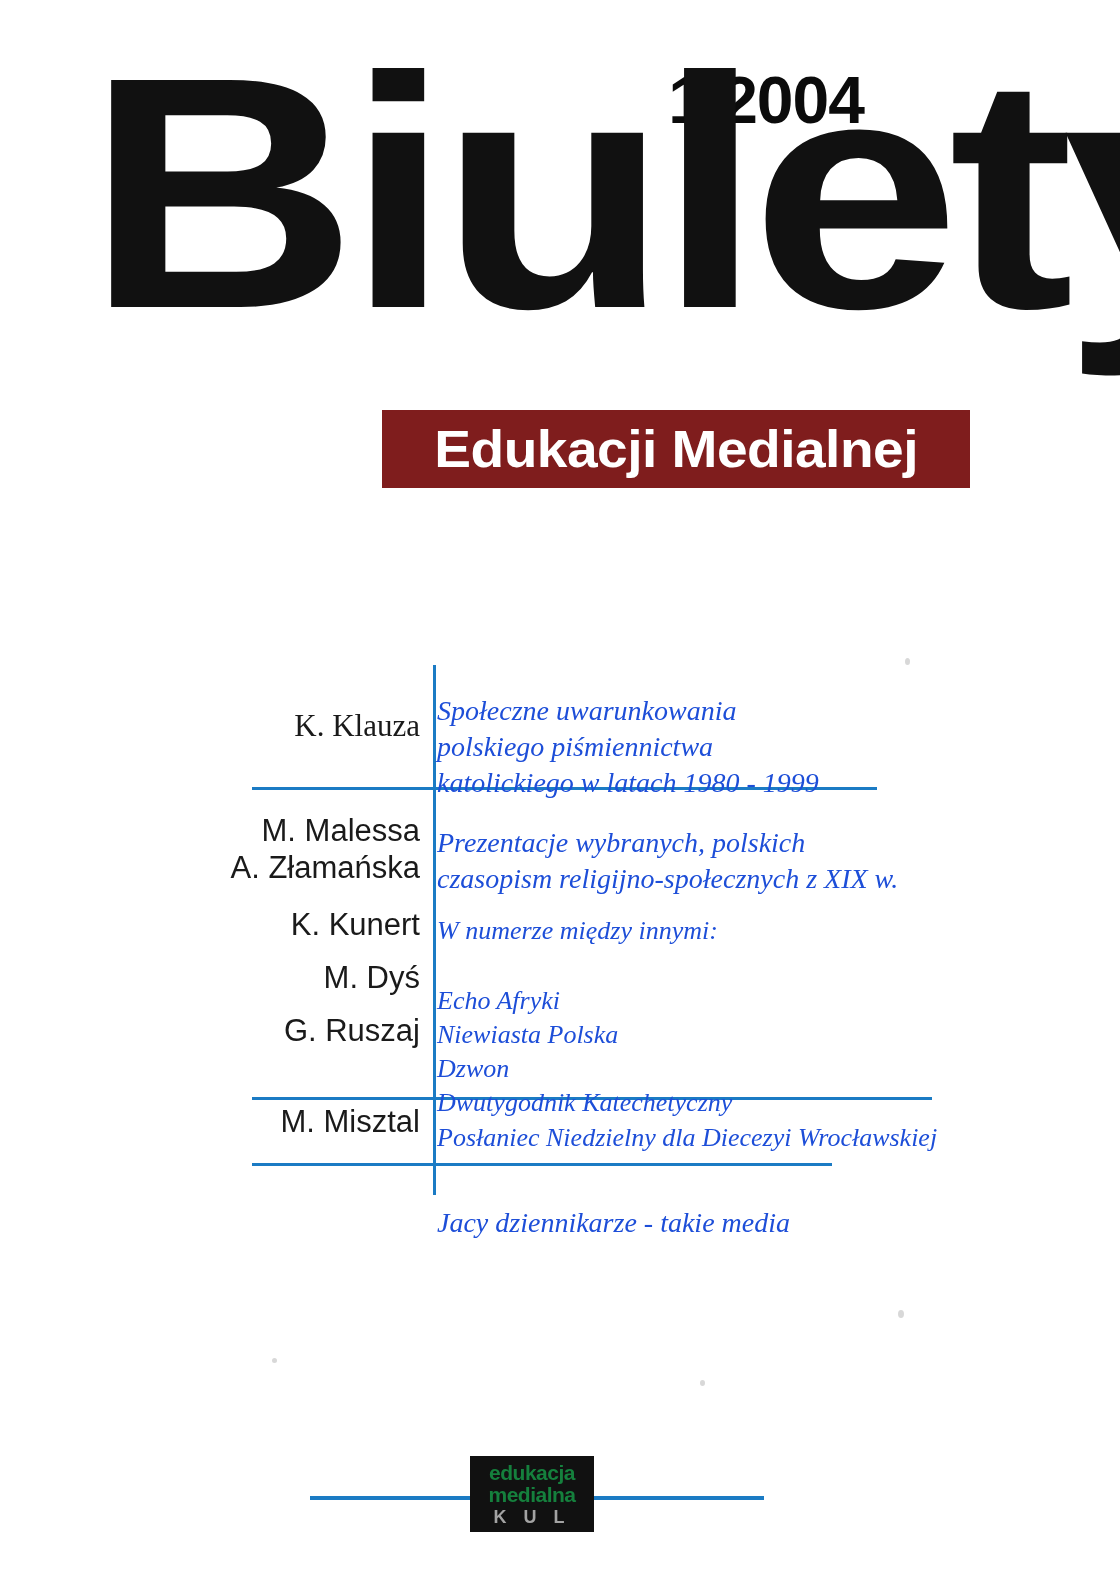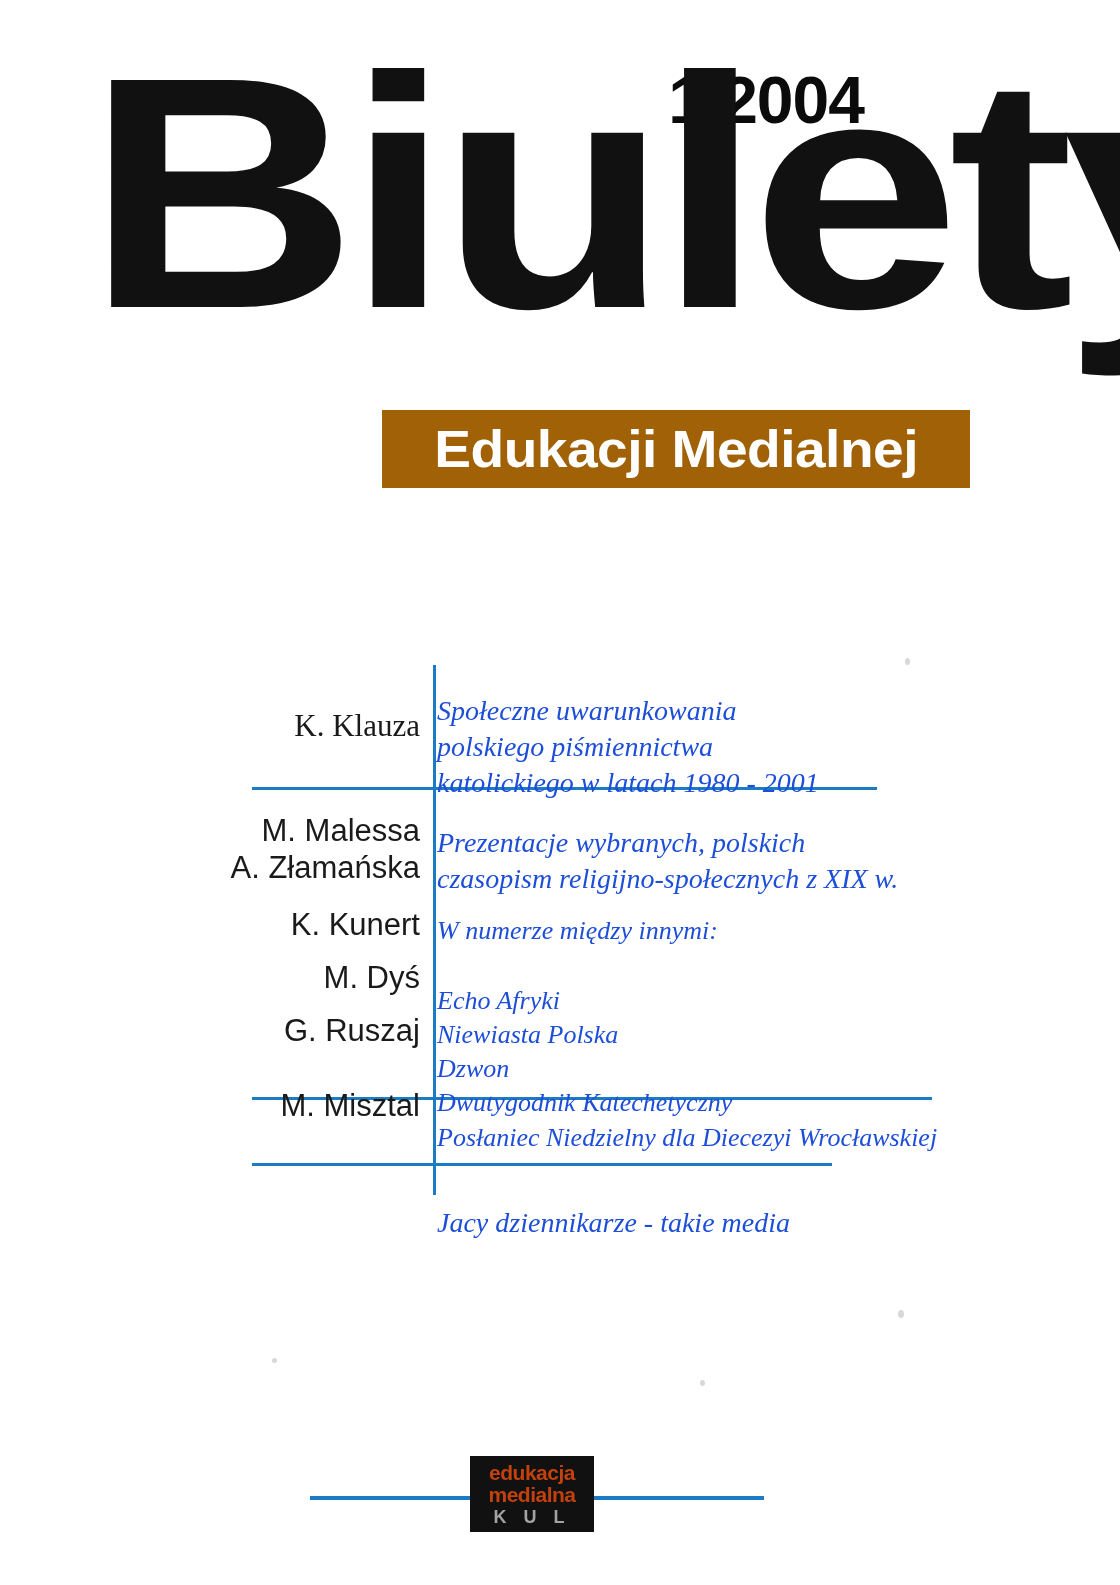--- a/index.html
+++ b/index.html
@@ -56,21 +56,21 @@
     transform-origin: left top;
     white-space: nowrap;
   }
 
   .title-sub-bar {
     position: absolute;
     left: 382px;
     top: 410px;
     width: 588px;
     height: 78px;
-    background: #a16207;
+    background: #7f1d1d;
     display: flex;
     align-items: center;
     justify-content: center;
   }
 
   .title-sub {
     font-family: "Liberation Sans", sans-serif;
     font-weight: bold;
     font-size: 52px;
     letter-spacing: -0.5px;
@@ -108,21 +108,21 @@
     color: #1a1a1a;
     line-height: 1.0;
   }
   .au { display: block; margin-bottom: 16px; font-style: normal; }
 
   .au-klauza { margin-top: 10px; margin-bottom: 74px; font-family: Liberation Serif, serif; }
   .au-malessa { margin-bottom: 6px; }
   .au-zlamanska { margin-bottom: 26px; }
   .au-kunert { margin-bottom: 22px; }
   .au-dys { margin-bottom: 22px; }
-  .au-ruszaj { margin-bottom: 44px; }
+  .au-ruszaj { margin-bottom: 60px; }
   .au-misztal { margin-bottom: 0; }
 
   .entries {
     position: absolute;
     left: 437px;
     top: 693px;
     width: 560px;
     font-family: "Liberation Serif", serif;
     color: #1d4ed8;
   }
@@ -181,21 +181,21 @@
     position: absolute;
     left: 470px;
     top: 8px;
     width: 124px;
     background: #111111;
     padding: 6px 8px 4px 8px;
     box-sizing: border-box;
     text-align: center;
   }
   .logo-line {
-    color: #c2410c;
+    color: #15803d;
     font-family: "Liberation Sans", sans-serif;
     font-weight: bold;
     font-size: 21px;
     line-height: 22px;
     letter-spacing: -0.5px;
   }
   .logo-kul {
     color: #a3a3a3;
     font-family: "Liberation Sans", sans-serif;
     font-weight: bold;
@@ -239,21 +239,21 @@
     <span class="au au-dys">M. Dyś</span>
     <span class="au au-ruszaj">G. Ruszaj</span>
     <span class="au au-misztal">M. Misztal</span>
   </div>
 
   <div class="entries">
 
     <div class="entry-1">
       <div>Społeczne uwarunkowania</div>
       <div>polskiego piśmiennictwa</div>
-      <div>katolickiego w latach 1980 - 2001</div>
+      <div>katolickiego w latach 1980 - 1999</div>
     </div>
 
     <div class="entry-2">
       <div>Prezentacje wybranych, polskich</div>
       <div>czasopism religijno-społecznych z XIX w.</div>
     </div>
 
     <div class="note">W numerze między innymi:</div>
 
     <div class="journal-list">

